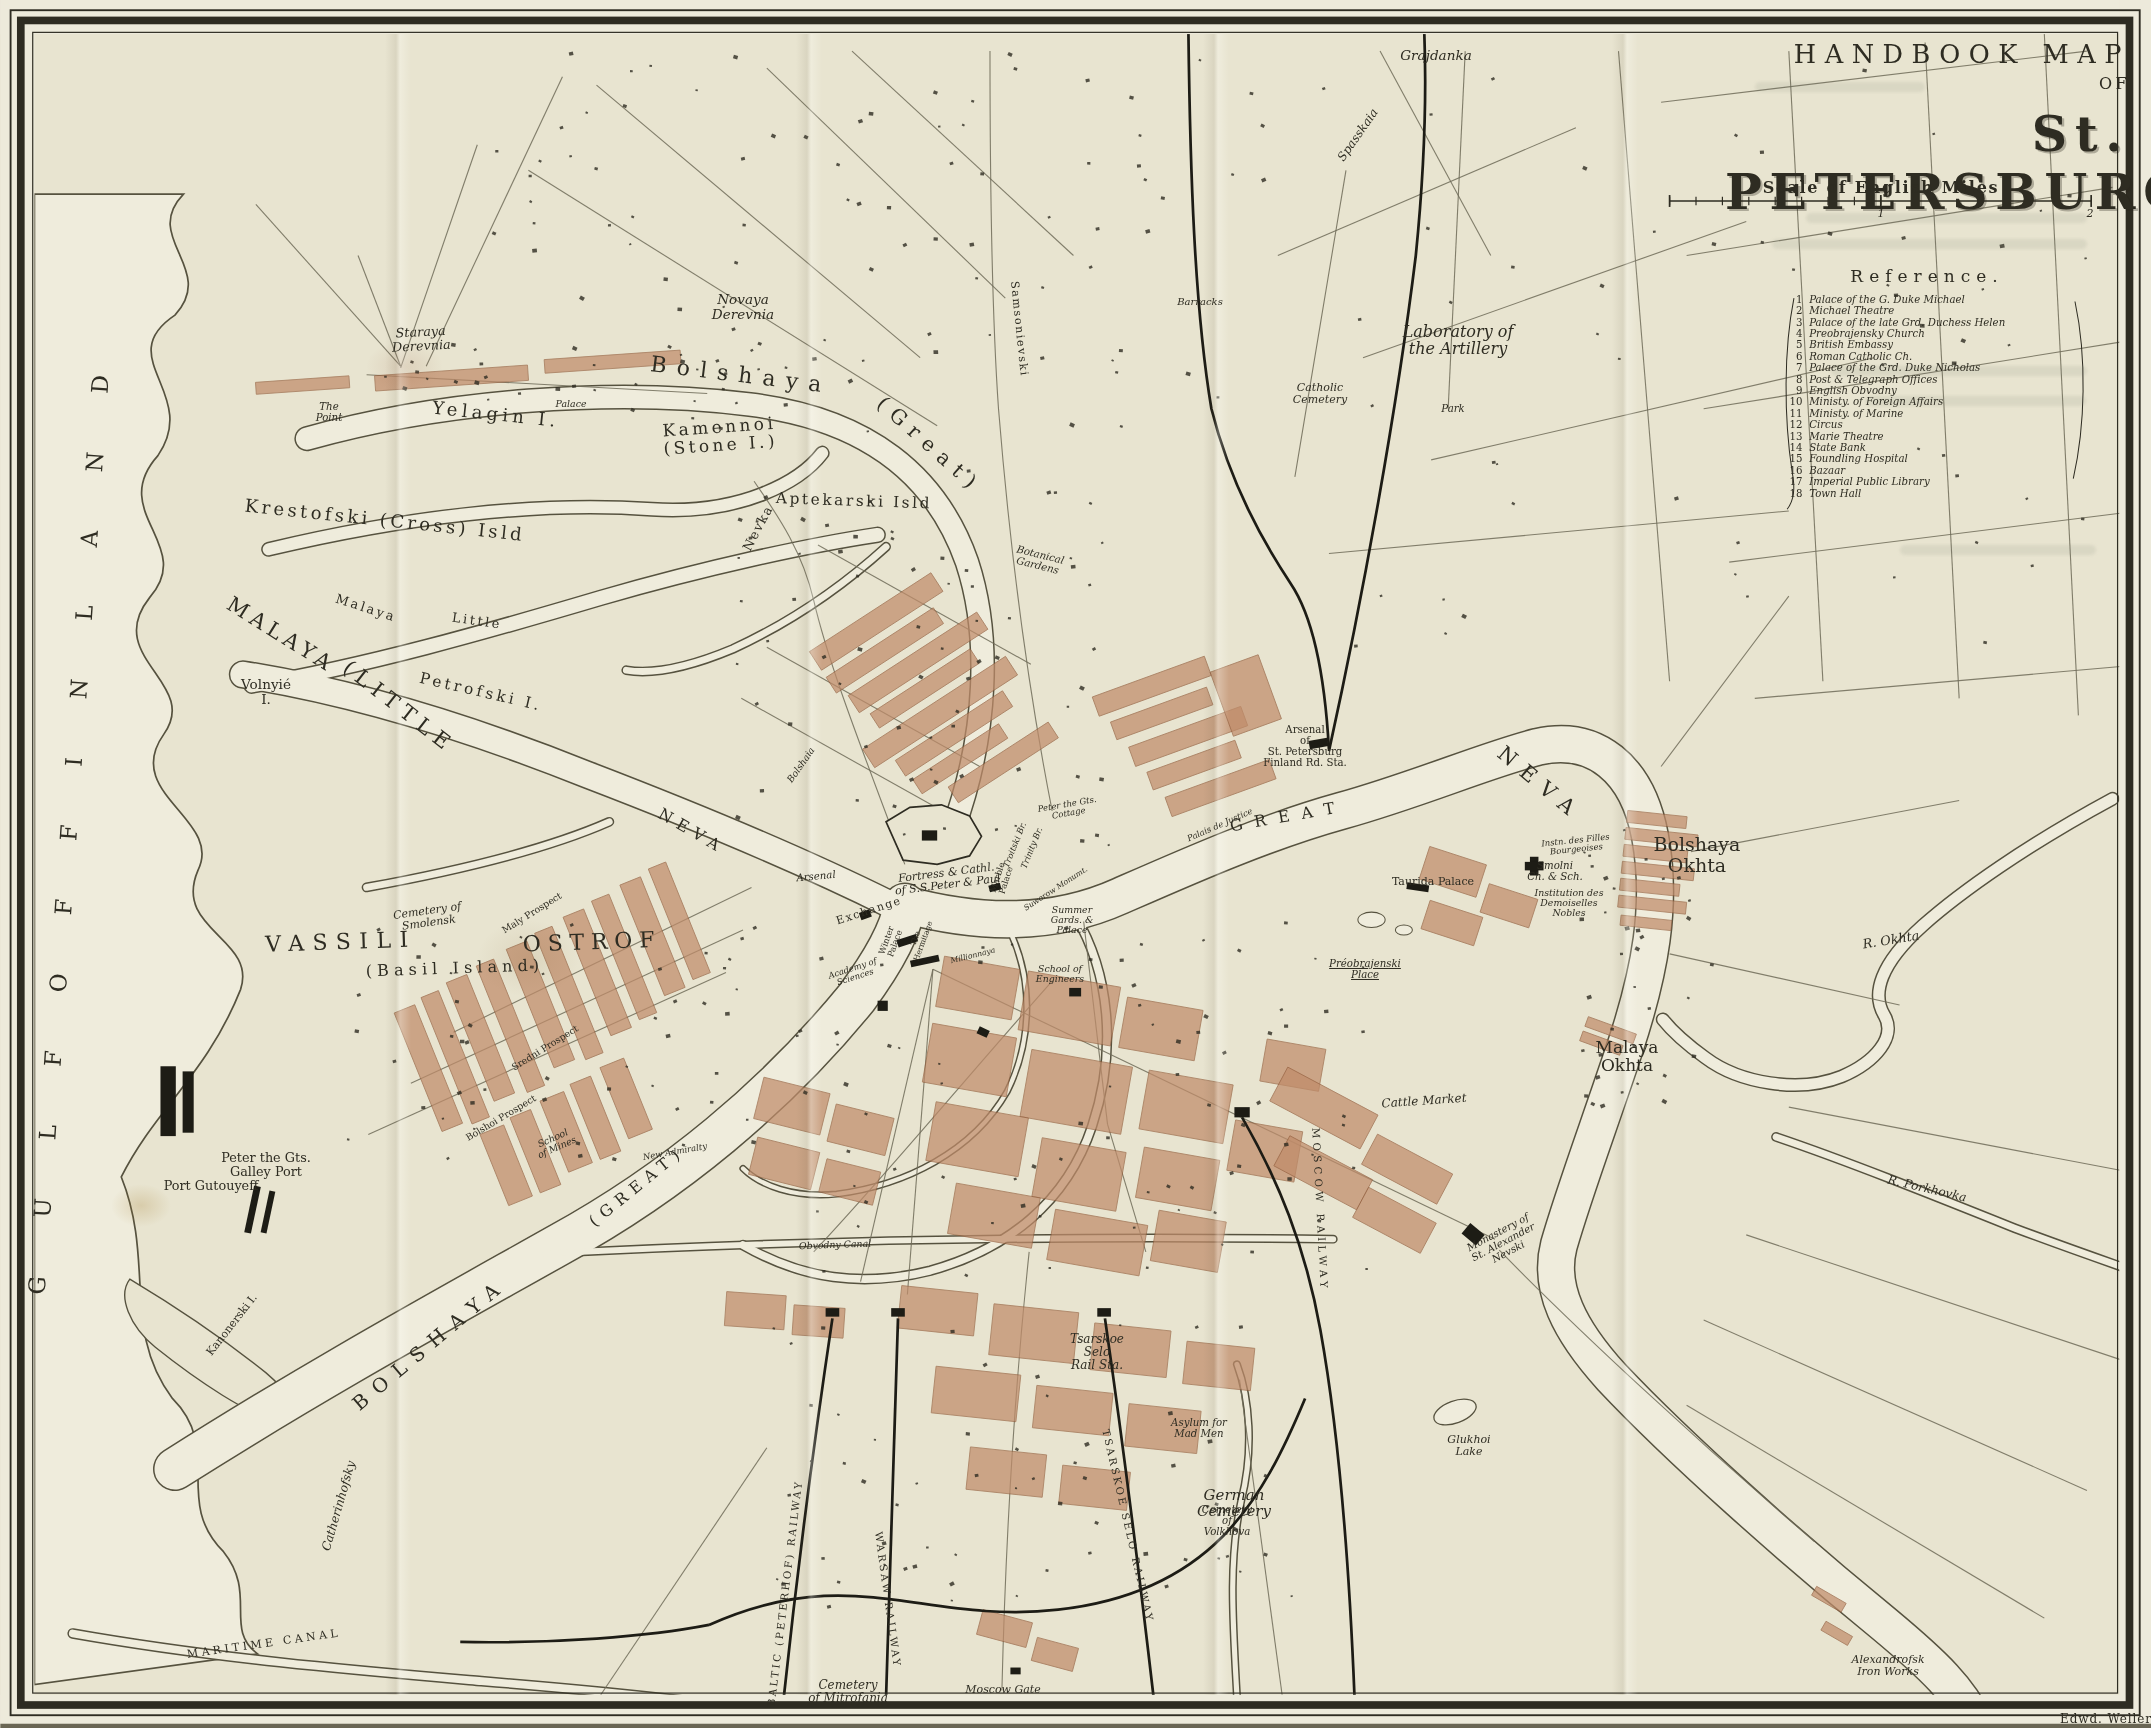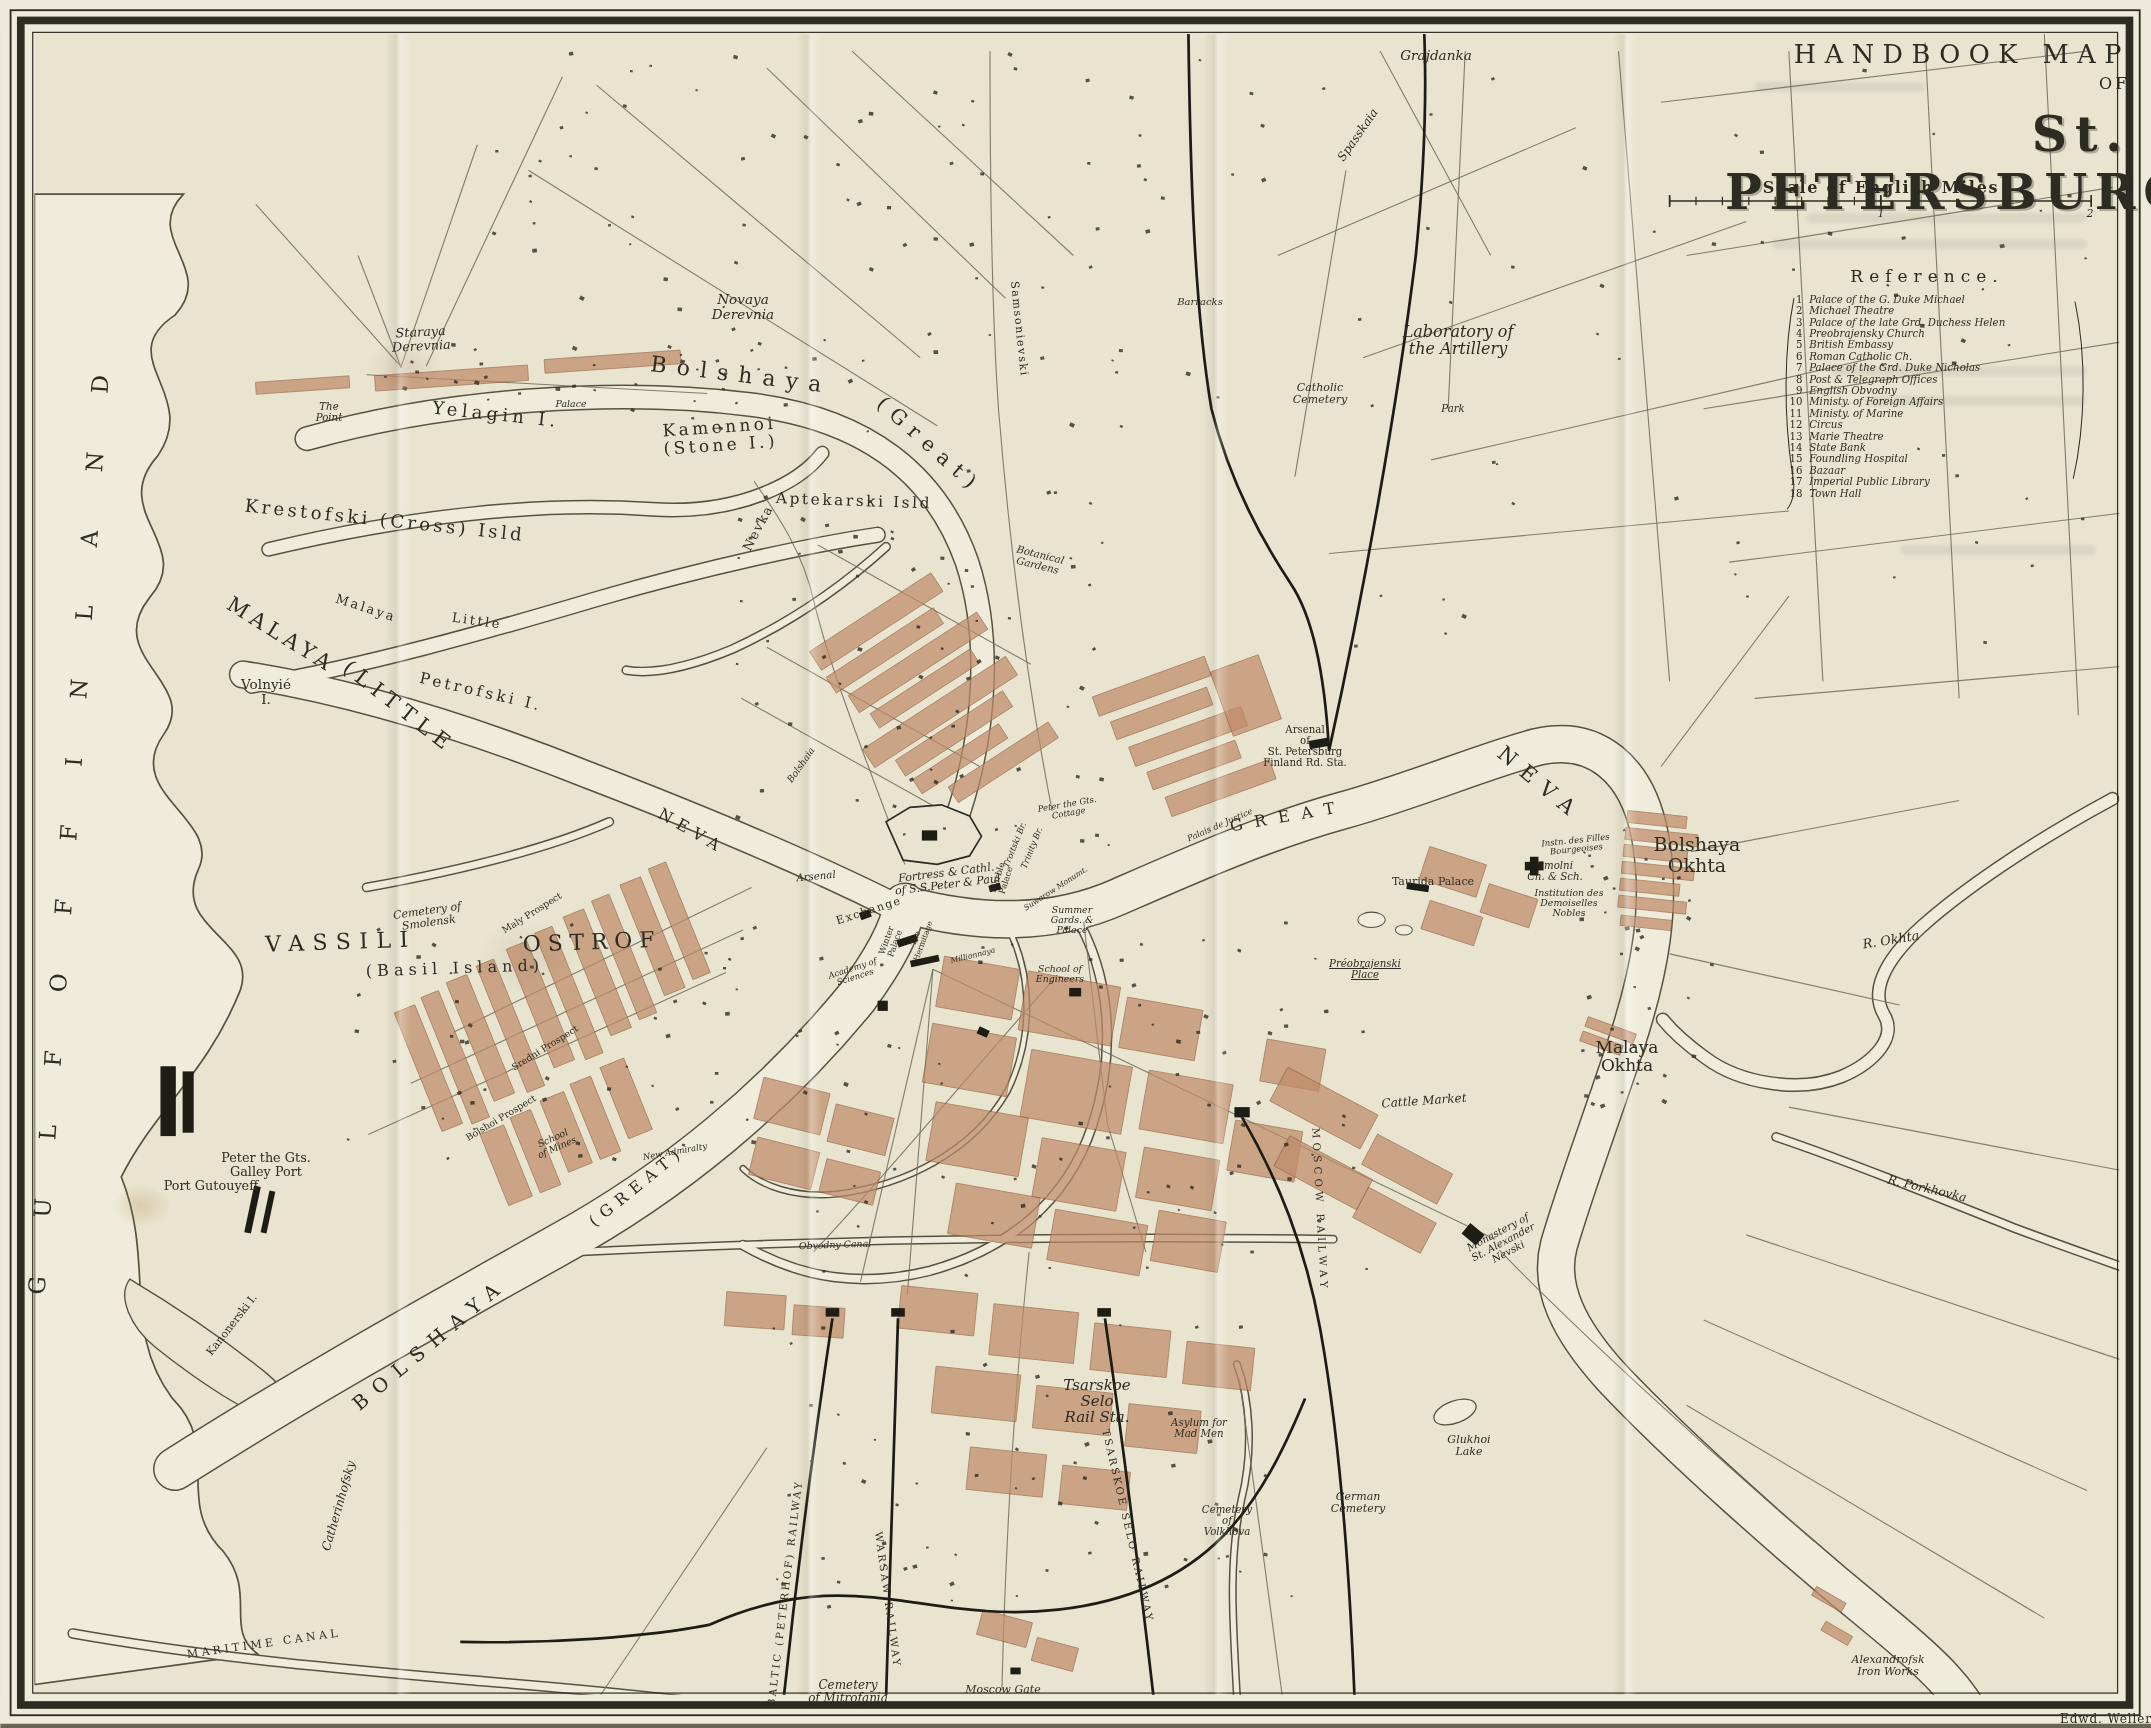--- a/index.html
+++ b/index.html
@@ -1115,35 +1115,35 @@
         <div>Cattle Market</div>
       </div>
       <div class="ml it" style="left: 1503px; top: 1242px; font-size: 10.2px; transform: translate(-50%, -50%) rotate(-28deg);">
         <div>Monastery of</div>
         <div>St. Alexander</div>
         <div>Nevski</div>
       </div>
       <div class="ml" style="left: 1320px; top: 1210px; font-size: 10.2px; letter-spacing: 4.3px; transform: translate(-50%, -50%) rotate(87deg);">
         <div>MOSCOW RAILWAY</div>
       </div>
-      <div class="ml it" style="left: 1097px; top: 1401px; font-size: 15px; transform: translate(-50%, -50%) rotate(0deg);">
+      <div class="ml it" style="left: 1097px; top: 1352px; font-size: 12px; transform: translate(-50%, -50%) rotate(0deg);">
         <div>Tsarskoe</div>
         <div>Selo</div>
         <div>Rail Sta.</div>
       </div>
       <div class="ml it" style="left: 1469px; top: 1446px; font-size: 11px; transform: translate(-50%, -50%) rotate(0deg);">
         <div>Glukhoi</div>
         <div>Lake</div>
       </div>
       <div class="ml it" style="left: 1227px; top: 1521px; font-size: 10.2px; transform: translate(-50%, -50%) rotate(0deg);">
         <div>Cemetery</div>
         <div>of</div>
         <div>Volkhova</div>
       </div>
-      <div class="ml it" style="left: 1358px; top: 1503px; font-size: 11px; transform: translate(-50%, -50%) rotate(0deg);">
+      <div class="ml it" style="left: 1234px; top: 1503px; font-size: 15px; transform: translate(-50%, -50%) rotate(0deg);">
         <div>German</div>
         <div>Cemetery</div>
       </div>
       <div class="ml it" style="left: 1199px; top: 1428px; font-size: 10.2px; transform: translate(-50%, -50%) rotate(0deg);">
         <div>Asylum for</div>
         <div>Mad Men</div>
       </div>
       <div class="ml it" style="left: 1003px; top: 1690px; font-size: 11px; transform: translate(-50%, -50%) rotate(0deg);">
         <div>Moscow Gate</div>
       </div>

